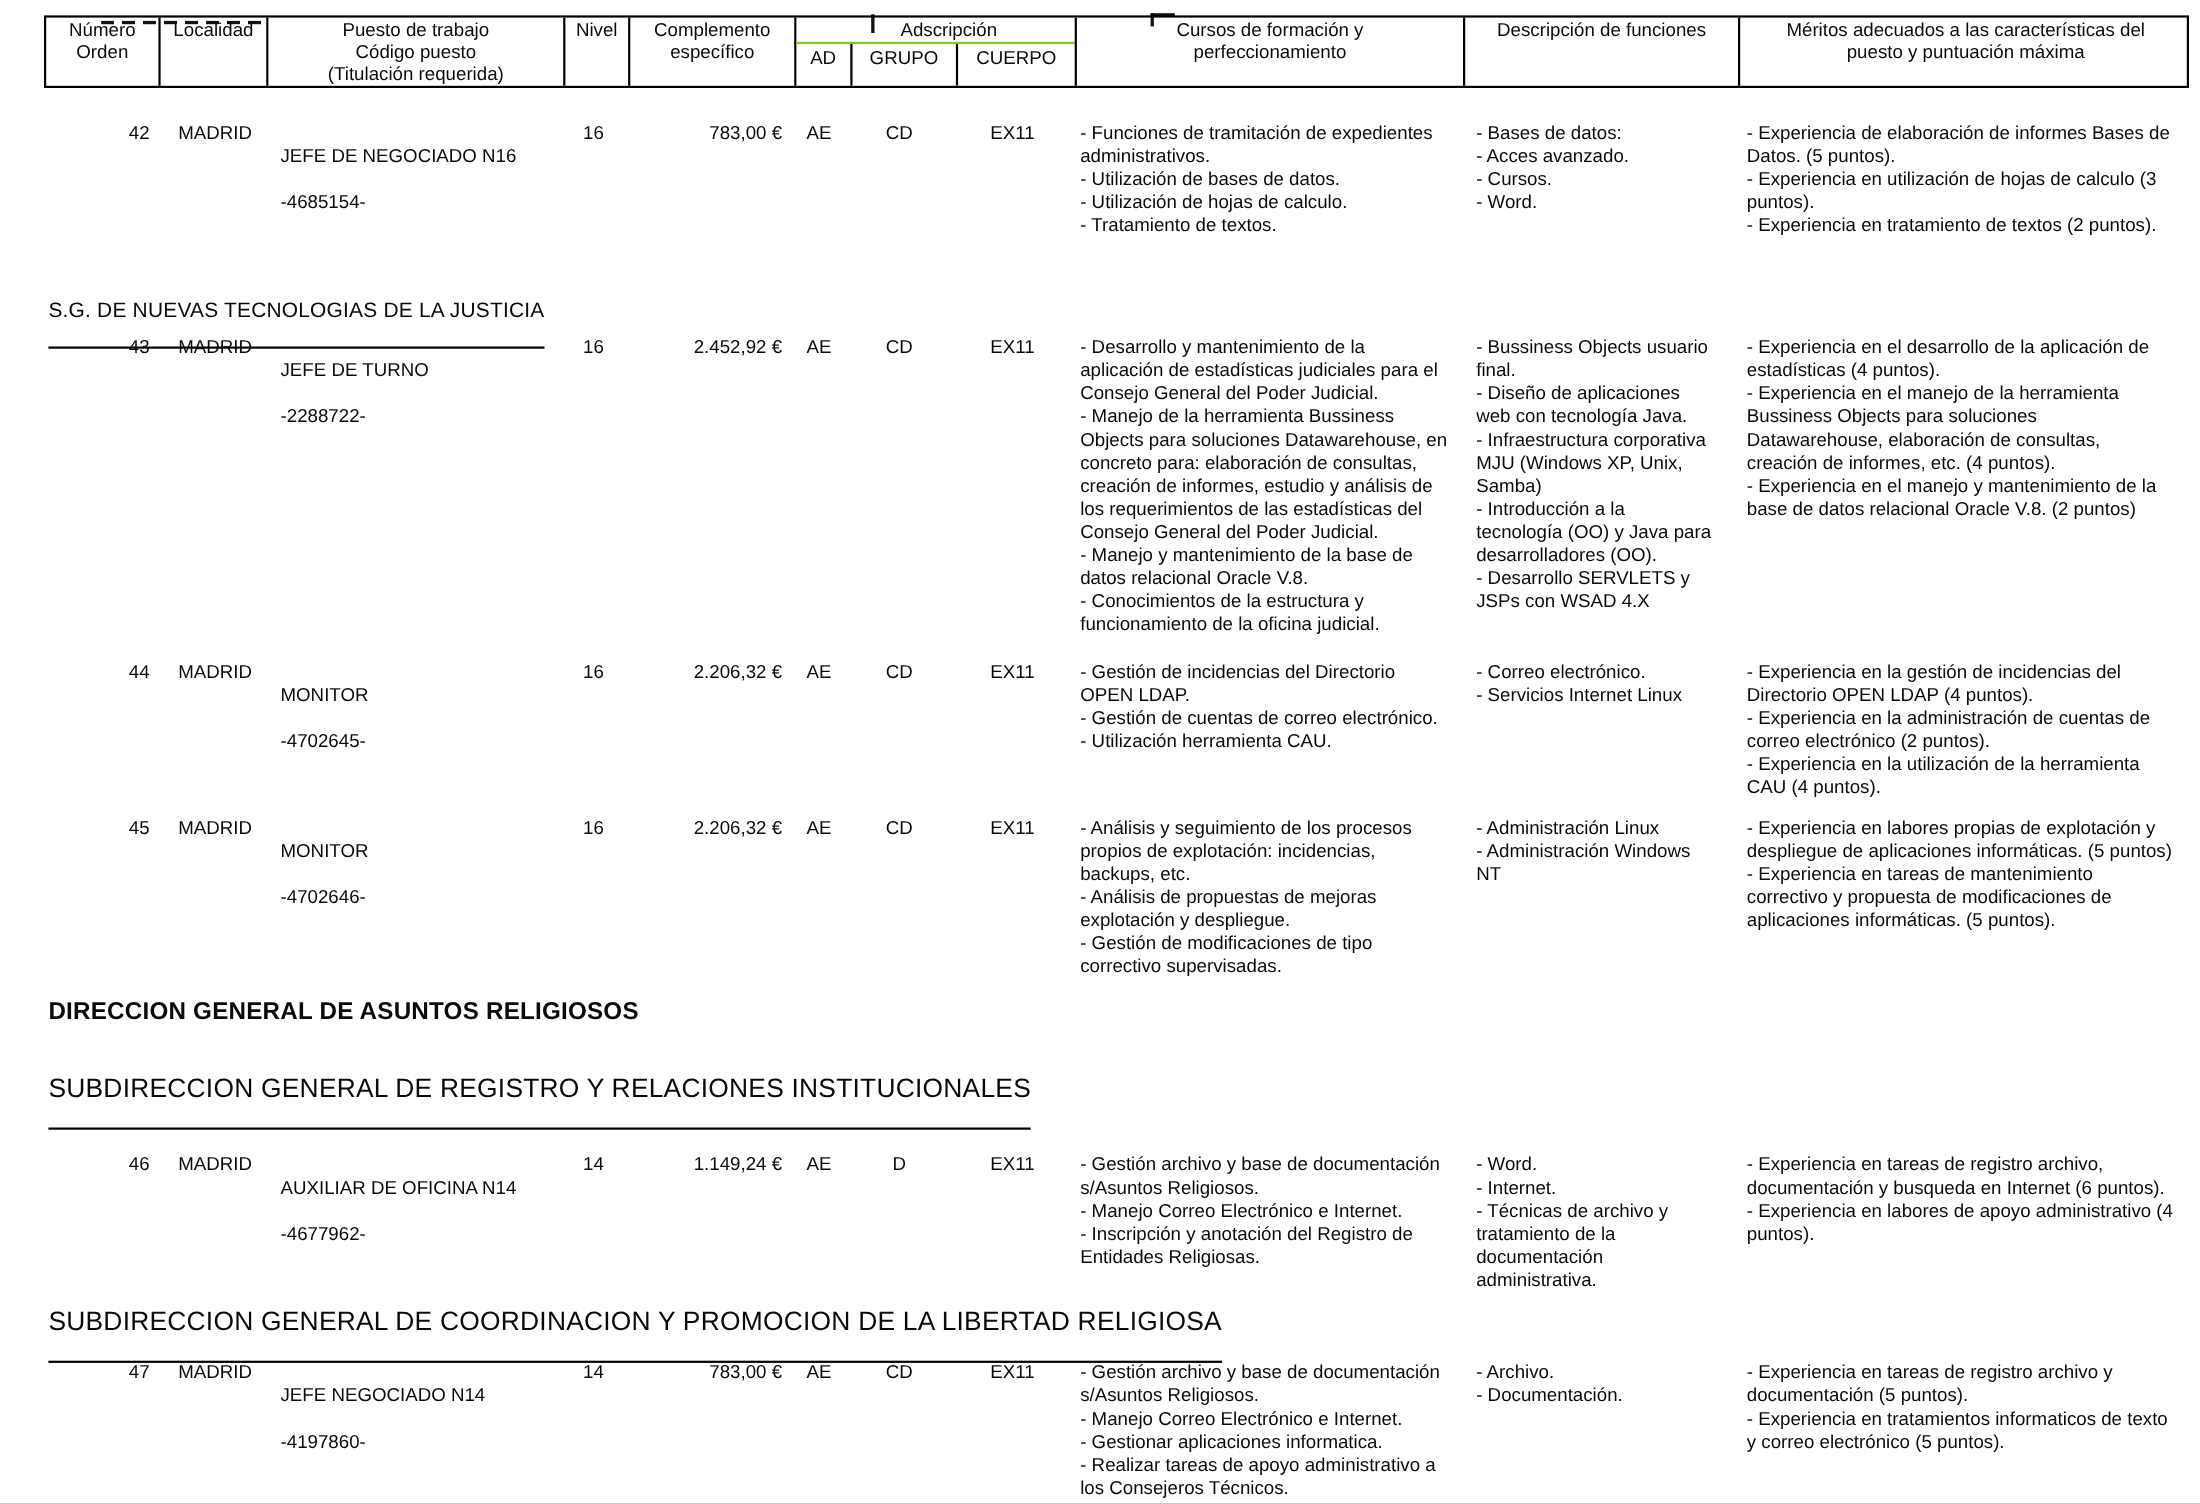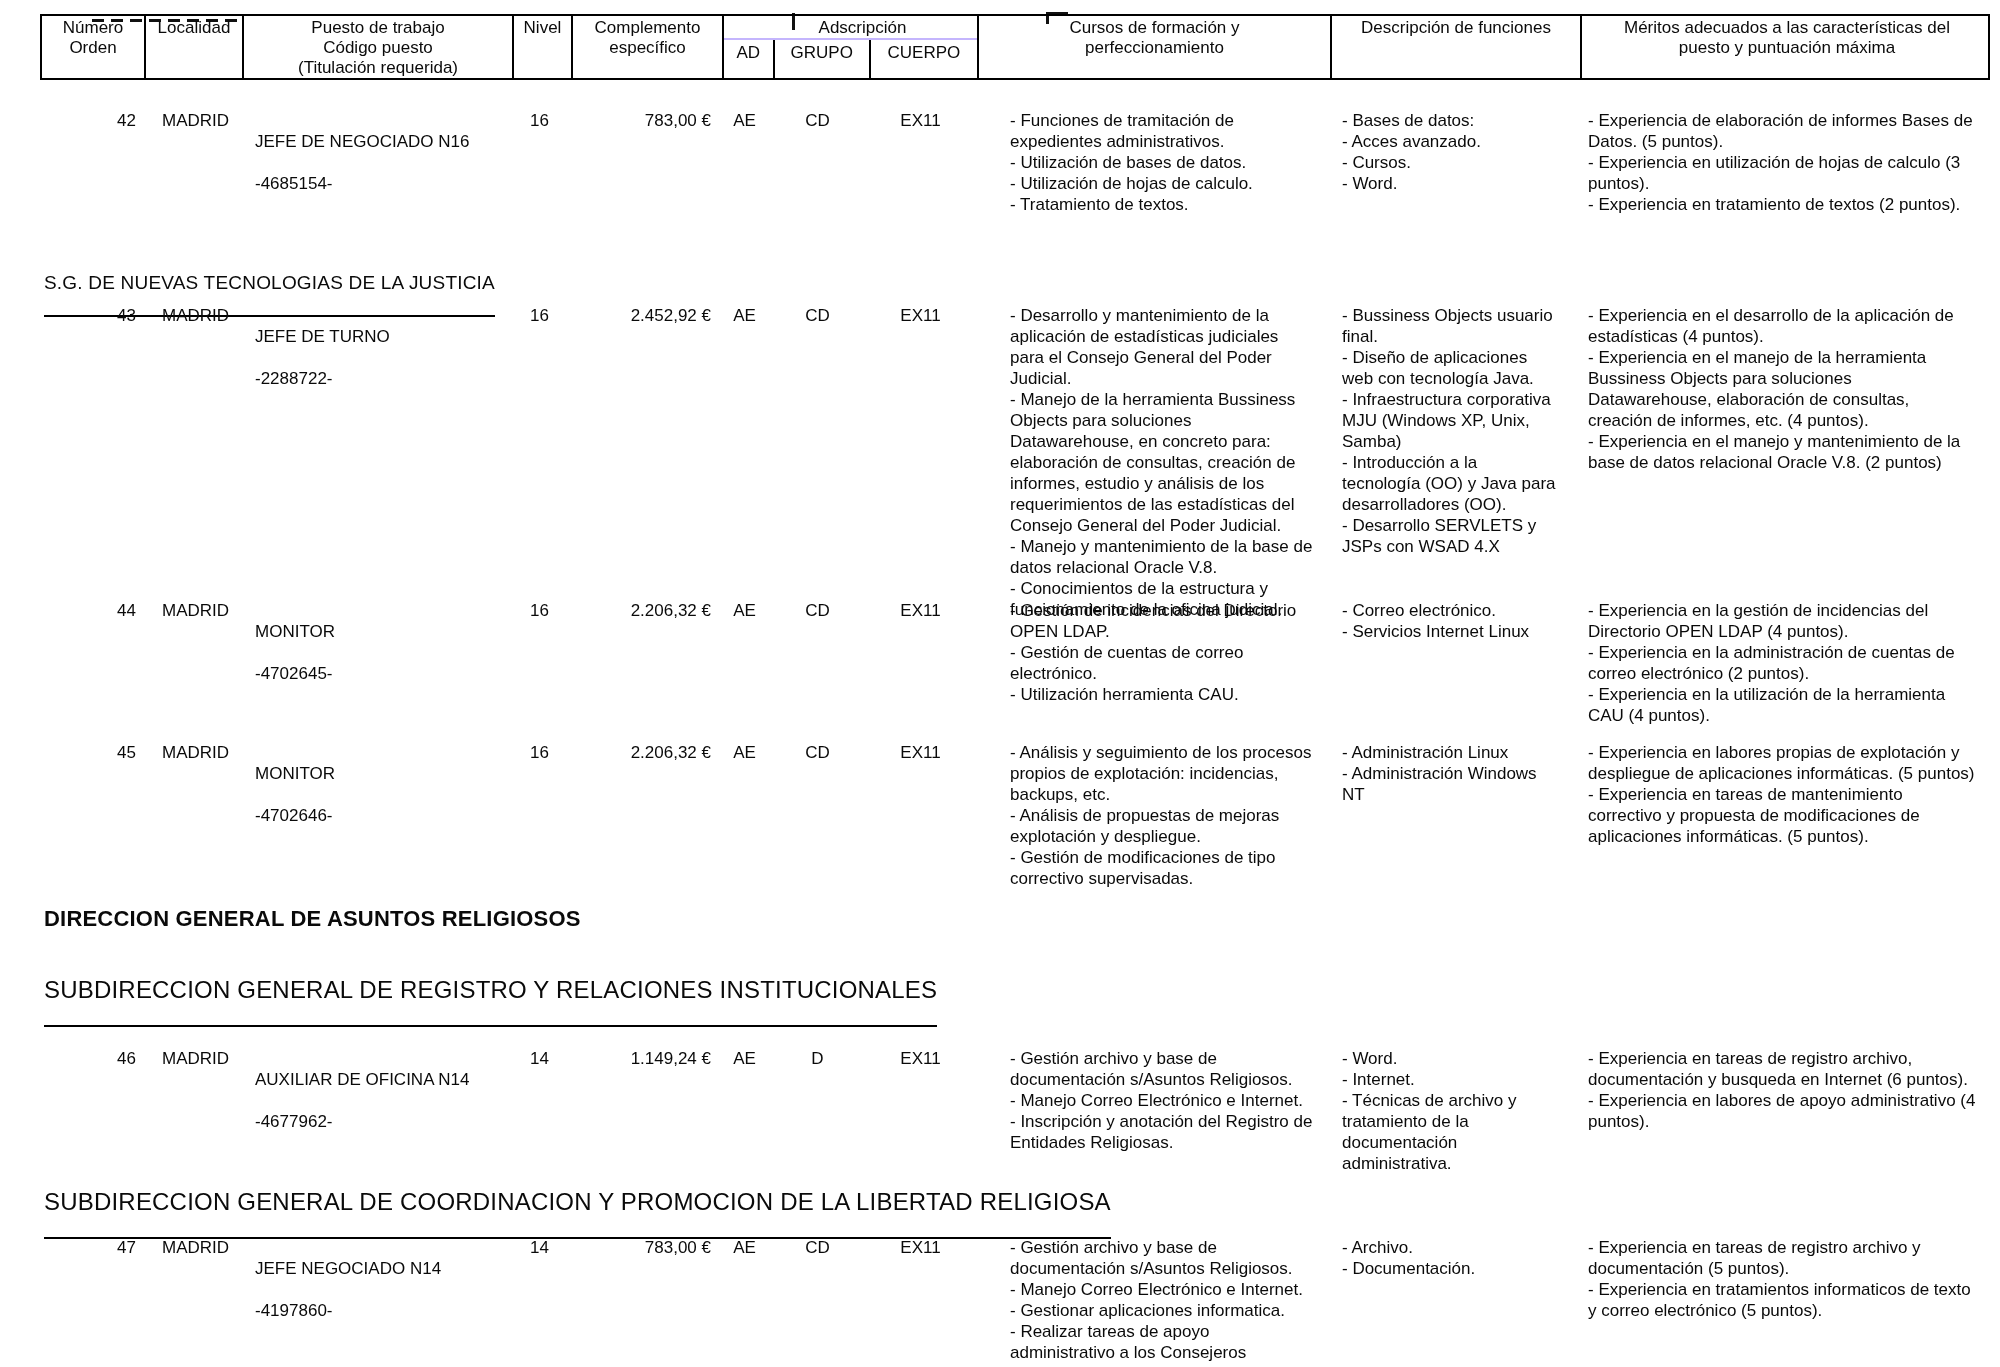--- a/index.html
+++ b/index.html
@@ -25,39 +25,39 @@
     position:absolute; left:40px; top:14px;
     width:1950px; height:66px;
     border:2.5px solid #000;
     display:grid;
     grid-template-columns:102px 98px 270px 59px 151px 255px 353px 250px 412px;
     font-size:17px; line-height:20px; text-align:center;
   }
   .h-cell { border-left:2px solid #000; padding-top:2px; white-space:pre-line; overflow:hidden; }
   .h-cell:first-child { border-left:none; }
   .h-adsc { display:flex; flex-direction:column; padding-top:0; }
-  .adsc-label { border-bottom:2px solid #c4b5fd; padding-top:2px; height:24px;padding-left:24px; }
+  .adsc-label { border-bottom:2px solid #84cc16; padding-top:2px; height:24px;padding-left:24px; }
   .adsc-sub { display:grid; grid-template-columns:49fr 97fr 109fr; flex:1; }
   .adsc-sub > div { border-left:2px solid #000; padding-top:3px; }
   .adsc-sub > div:first-child { border-left:none; }
   
   .trow {
     position:absolute; left:40px; width:1950px;
     display:grid;
     grid-template-columns:102px 98px 270px 59px 151px 49px 97px 109px 353px 250px 412px;
     font-size:17px; line-height:21px;
   }
   .trow > div { white-space:pre-line; }
   .cell-num    { text-align:right; padding-right:6px; }
   .cell-loc    { padding-left:9px;text-align:center; }
   .cell-puesto { padding-left:15px; }
   .cell-nivel  { text-align:center; }
   .cell-comp   { text-align:right; padding-right:9px; }
   .cell-ad, .cell-grupo, .cell-cuerpo { text-align:center; }
-  .cell-desc   { padding-left:7px;  padding-right:12px;margin-left:28px; }
+  .cell-desc   { padding-left:7px;  padding-right:12px; }
   .cell-cursos { padding-left:14px; padding-right:22px; }
   .cell-mer    { padding-left:10px; padding-right:14px; }
   
   .sec { position:absolute; left:44px; letter-spacing:0.2px; }
   .sec-underline { font-size:24px; }
   .sec-underline > span { display:inline-block; border-bottom:2.5px solid #000; padding-bottom:21px; }
   .sec-sg { font-size:19px; }
   .sec-bold { font-size:22px; font-weight:bold; }
   
   #row42 { top:110px; }

